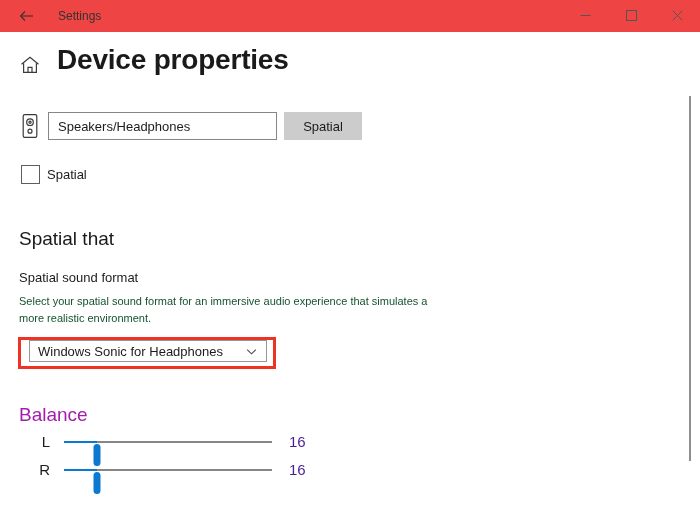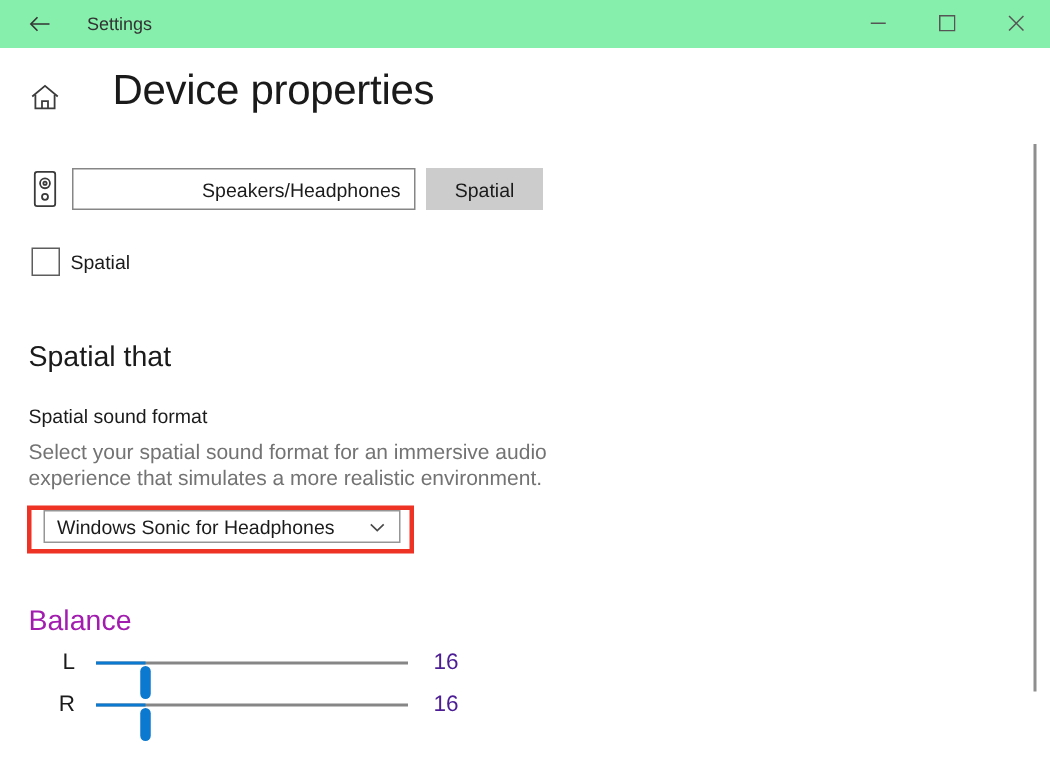--- a/index.html
+++ b/index.html
@@ -15,21 +15,21 @@
     overflow: hidden;
     position: relative;
   }
 
   
   .titlebar {
     position: absolute;
     top: 0; left: 0;
     width: 700px;
     height: 32px;
-    background: #86efac;
+    background: #ef4444;
   }
   .back-btn {
     position: absolute;
     left: 12px; top: 2px;
     width: 30px; height: 28px;
     display: flex; align-items: center; justify-content: center;
     color: #333333;
   }
   .back-btn svg { display: block; }
   .titlebar-title {
@@ -62,23 +62,23 @@
   }
   .home-icon {
     position: absolute;
     left: 18px; top: 9px;
     width: 24px; height: 24px;
     color: #3b3b3b;
   }
   .home-icon svg { display: block; }
   .page-title {
     position: absolute;
-    left: 75px; top: 0;
+    left: 57px; top: 0;
     font-size: 28px;
-    font-weight: 400;
+    font-weight: 700;
     color: #1a1a1a;
     letter-spacing: -0.2px;
     white-space: nowrap;
   }
 
   
   .device-row {
     position: absolute;
     left: 0; top: 110px;
     width: 660px;
@@ -98,21 +98,20 @@
     height: 28px;
     box-sizing: border-box;
     border: 1px solid #868686;
     background: #ffffff;
     font-family: "Liberation Sans", sans-serif;
     font-size: 13px;
     color: #1b1b1b;
     padding: 0 9px;
     outline: none;
     border-radius: 0;
-    text-align: right;
   }
   .rename-btn {
     position: absolute;
     left: 284px; top: 2px;
     width: 78px; height: 28px;
     box-sizing: border-box;
     background: #cccccc;
     border: 1px solid #cccccc;
     font-family: "Liberation Sans", sans-serif;
     font-size: 13px;
@@ -158,23 +157,23 @@
   .field-label {
     position: absolute;
     left: 19px; top: 270px;
     font-size: 13px;
     color: #1b1b1b;
   }
   .field-desc {
     position: absolute;
     left: 19px; top: 293px;
     width: 410px;
-    font-size: 14px;
+    font-size: 11px;
     line-height: 17px;
-    color: #737373;
+    color: #14532d;
   }
 
   
   .highlight-box {
     position: absolute;
     left: 18px; top: 337px;
     width: 258px;
     height: 32px;
     box-sizing: border-box;
     border: 3px solid #ee3224;

